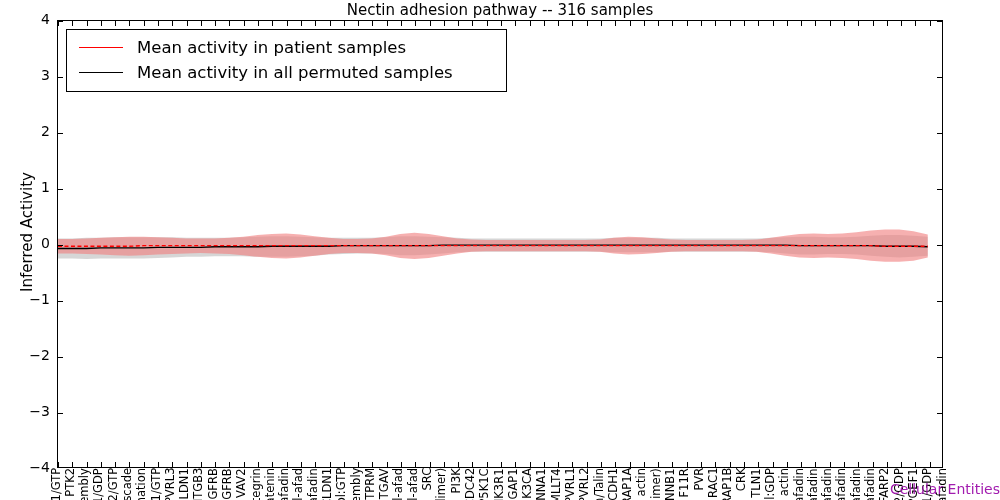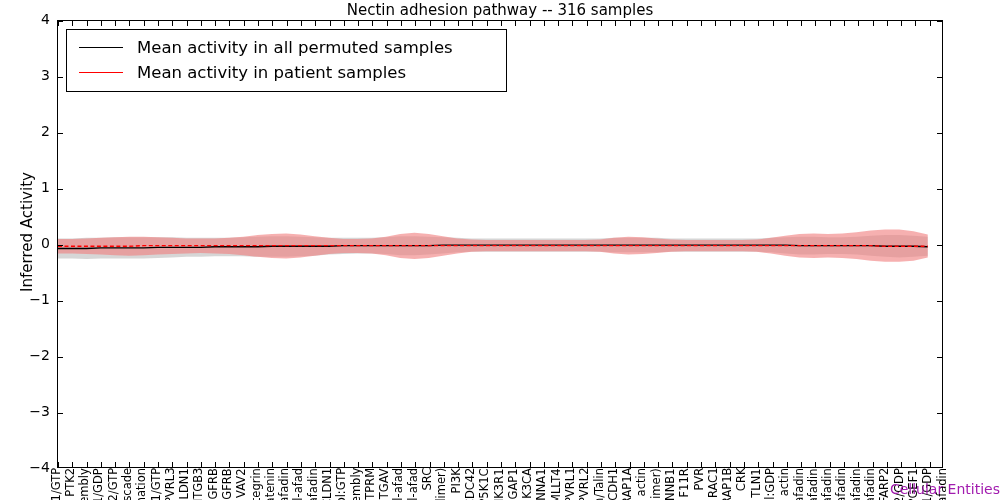--- a/index.html
+++ b/index.html
@@ -357,22 +357,22 @@
       <div class="xtl" style="left: 847.629px;">CDC42/GDP</div>
       <div class="xtl" style="left: 861.919px;">RAPGEF1</div>
       <div class="xtl" style="left: 876.21px;">Rac1/GDP</div>
       <div class="xtl" style="left: 890.5px;">Rap1/GTP/l-afadin</div>
     </div>
 
   <div id="xlabel">Cellular Entities</div>
 
   <div id="legend">
     <div class="leg-row">
+      <span class="leg-swatch red"></span>
+      <span class="leg-text">Mean activity in patient samples</span>
+    </div>
+    <div class="leg-row">
       <span class="leg-swatch black"></span>
       <span class="leg-text">Mean activity in all permuted samples</span>
     </div>
-    <div class="leg-row">
-      <span class="leg-swatch red"></span>
-      <span class="leg-text">Mean activity in patient samples</span>
-    </div>
   </div>
 
 </div>
 
 </body></html>

